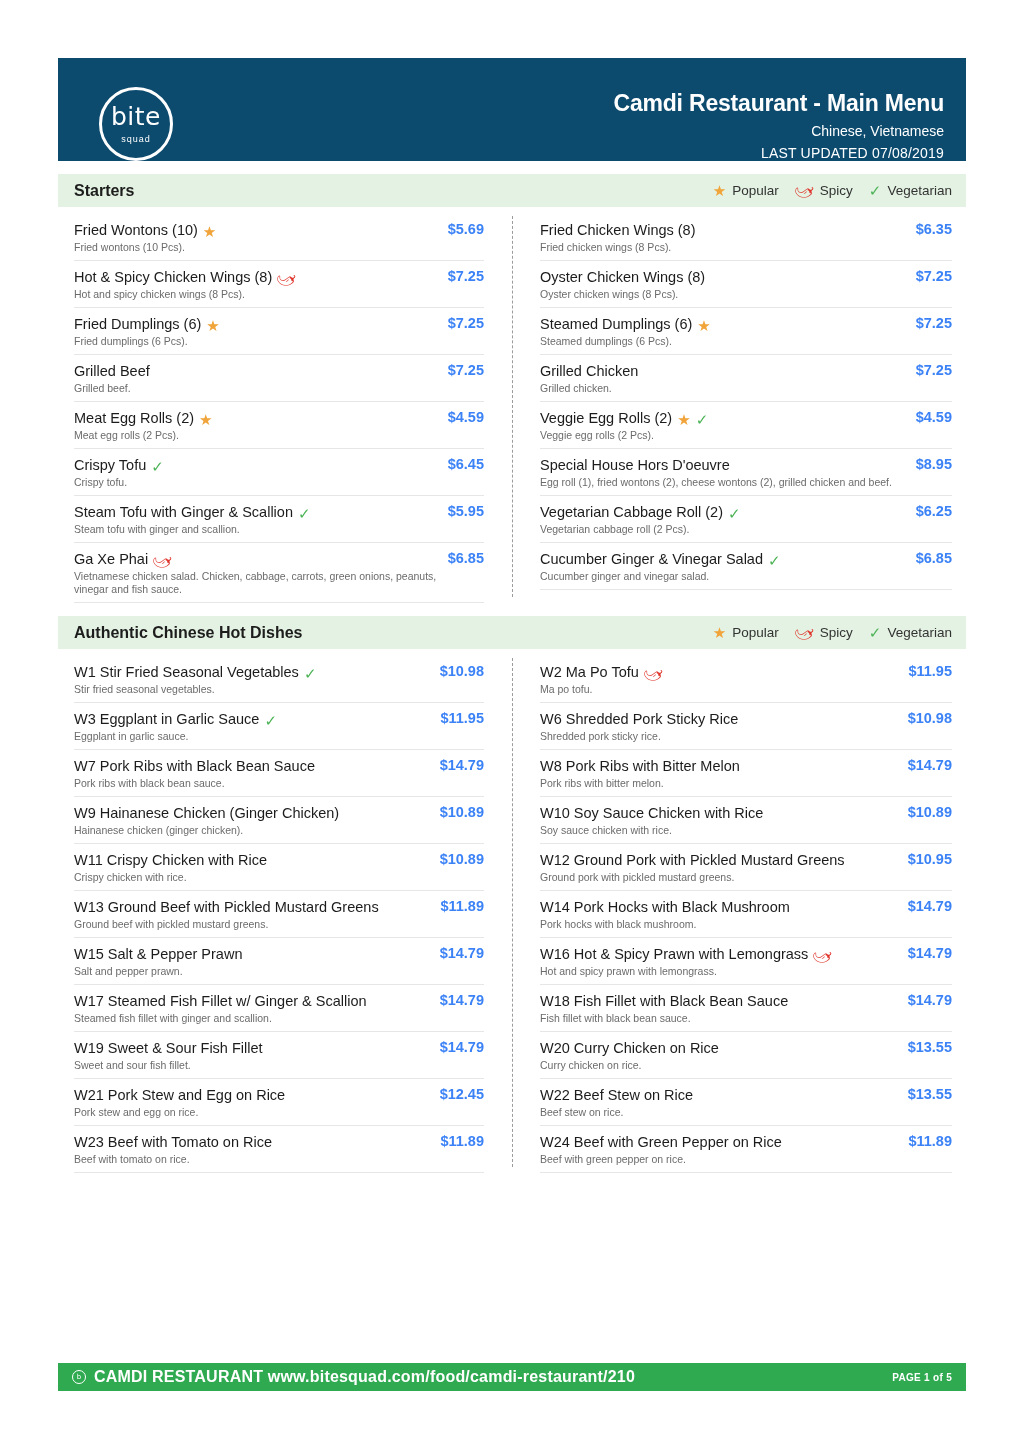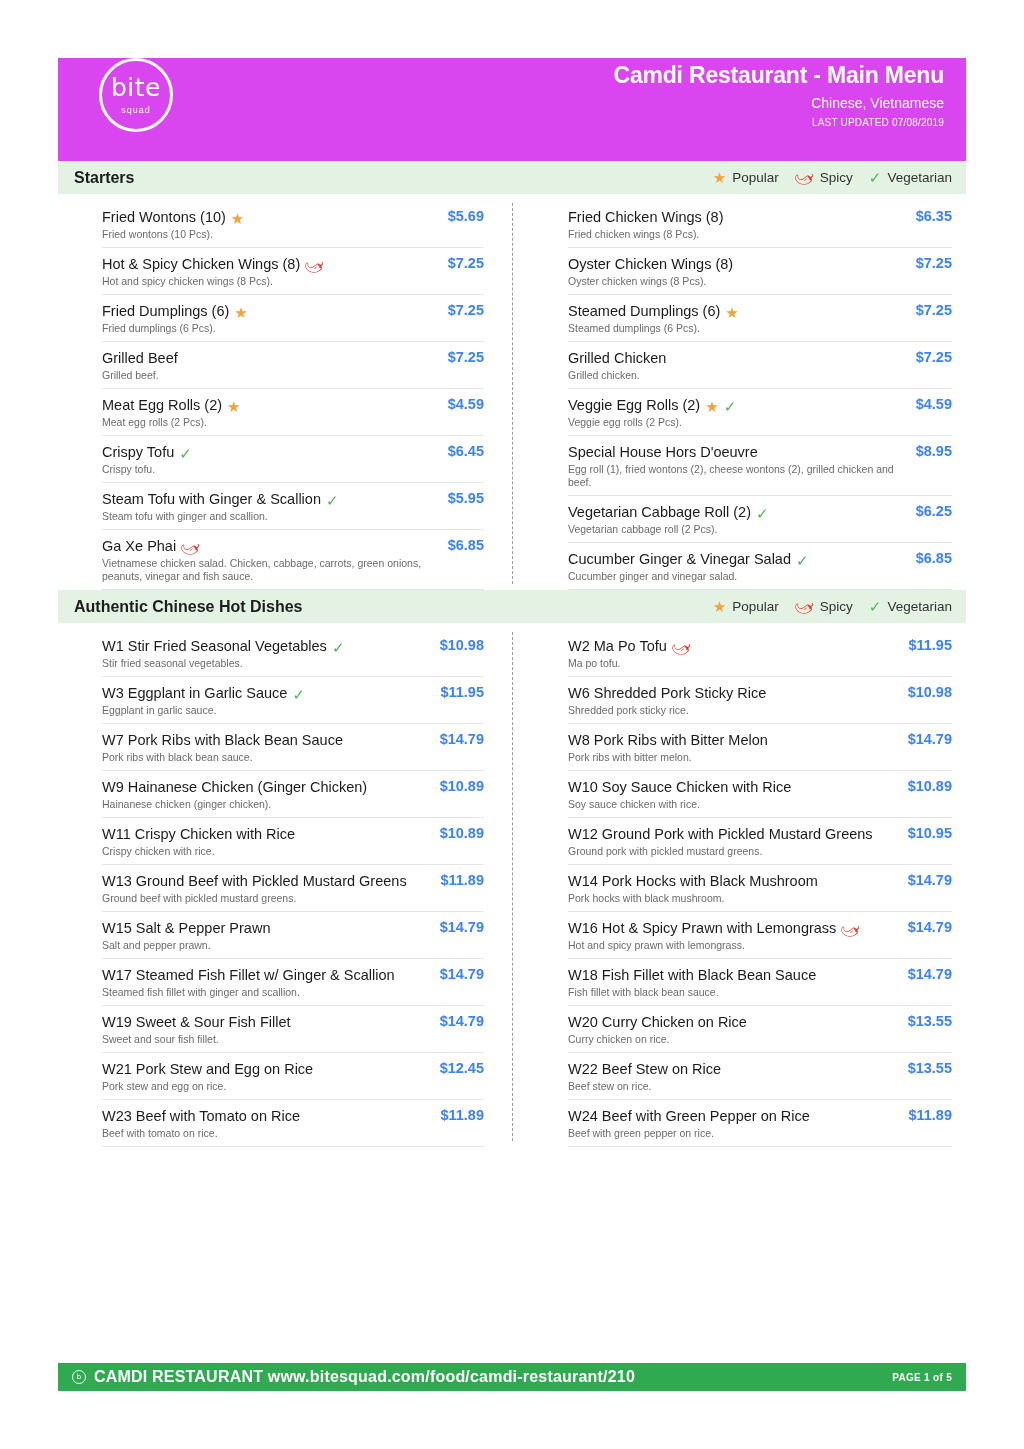--- a/index.html
+++ b/index.html
@@ -20,23 +20,23 @@
     left: 58px; top: 58px;
     width: 908px;
     height: 1336px;
     background: #ffffff;
   }
 
   
   .header {
     position: relative;
     height: 103px;
-    background: #d946ef;
-    display: flex;
-    align-items: flex-start;
+    background: #0c4a6e;
+    display: flex;
+    align-items: flex-end;
   }
   .logo-wrap {
     width: 150px;
     display: flex;
     align-items: center;
     justify-content: center;
     padding-left: 6px;
   }
   .logo-circle {
     width: 74px; height: 74px;
@@ -70,32 +70,33 @@
     font-weight: bold;
     letter-spacing: -0.2px;
     line-height: 34px;
   }
   .hdr-sub {
     font-size: 14px;
     font-weight: normal;
     margin-top: 3px;
   }
   .hdr-updated {
-    font-size: 10px;
+    font-size: 14px;
     margin-top: 6px;
     letter-spacing: 0.2px;
   }
 
   
   .section-bar {
     background: #e3f2e2;
     height: 34px;
     display: flex;
     align-items: center;
     padding: 0 14px 0 16px;
+    margin-top: 13px;
     border-bottom: 1px solid #ffffff;
     gap: 20px;
   }
   .section-title {
     font-size: 16px;
     font-weight: bold;
     color: #1d1d1d;
     flex: 1;
   }
   .legend {
@@ -131,21 +132,20 @@
     left: 50%;
     top: 8px;
     bottom: 6px;
     width: 0;
     border-left: 1px dashed #9b9b9b;
   }
 
   .item {
     padding: 7px 0 6px 0;
     border-bottom: 1px solid #e6e6e6;
-    margin-left: 28px;
   }
   .item:last-child { border-bottom: 1px solid #e6e6e6; }
   .item-top {
     display: flex;
     align-items: flex-start;
   }
   .item-name {
     flex: 1;
     font-size: 14.5px;
     color: #1c1c1c;

